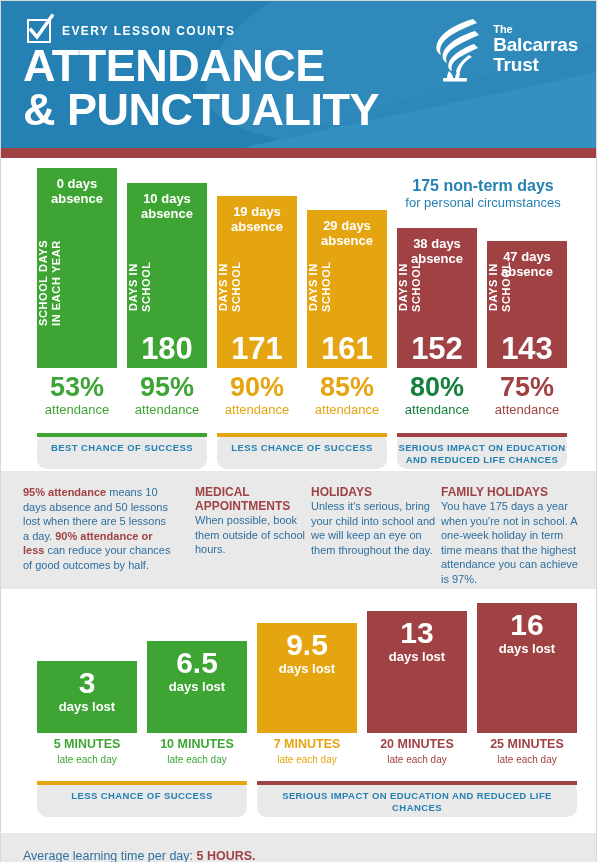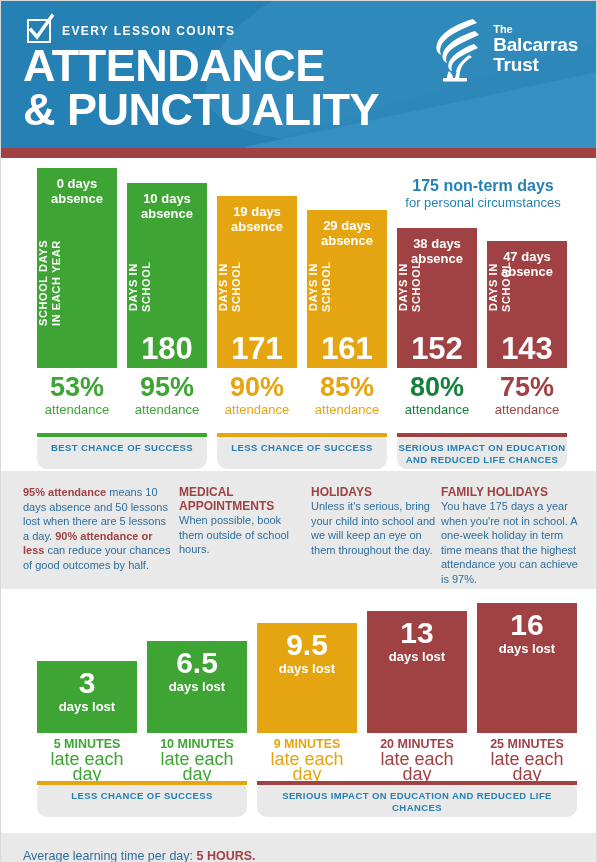--- a/index.html
+++ b/index.html
@@ -191,21 +191,21 @@
     font-size: 30px; font-weight: bold; line-height: 33px;
   }
   .lbar-sub {
     position: absolute; top: 38px; left: 0; right: 0; text-align: center;
     font-size: 13px; font-weight: bold; line-height: 15px;
   }
 
   .late-row { position: relative; height: 36px; margin: 4px 22px 0 22px; }
   .late-col { position: absolute; top: 0; width: 100px; text-align: center; }
   .late-a { font-size: 12.5px; font-weight: bold; line-height: 15px; }
-  .late-b { font-size: 18px; line-height: 15px; }
+  .late-b { font-size: 10px; line-height: 15px; }
 
   
   .footer {
     background: #e9e9e9;
     padding: 14px 22px 16px 22px;
     color: #2e6f9e;
     font-size: 12.5px; line-height: 18px;
   }
   .footer b { color: #a04244; }
 </style>
@@ -359,21 +359,21 @@
             <div class="banner-bar" style="background:#a04244"></div>
             <div class="banner-txt">SERIOUS IMPACT ON EDUCATION AND REDUCED LIFE CHANCES</div>
           </div>
         </div>
     </div>
   </div>
 
   <div class="notes" style="height:118px">
     <div id="notes-holder">
         <div class="note" style="left:22px;width:150px"><b>95% attendance</b><span> means 10 days absence and 50 lessons lost when there are 5 lessons a day. </span><b>90% attendance or less</b><span> can reduce your chances of good outcomes by half.</span></div>
-        <div class="note" style="left:178px;width:125px"><div class="note-head">MEDICAL APPOINTMENTS</div><span>When possible, book them outside of school hours.</span></div>
+        <div class="note" style="left:194px;width:125px"><div class="note-head">MEDICAL APPOINTMENTS</div><span>When possible, book them outside of school hours.</span></div>
         <div class="note" style="left:310px;width:125px"><div class="note-head">HOLIDAYS</div><span>Unless it's serious, bring your child into school and we will keep an eye on them throughout the day.</span></div>
         <div class="note" style="left:440px;width:140px"><div class="note-head">FAMILY HOLIDAYS</div><span>You have 175 days a year when you're not in school. A one-week holiday in term time means that the highest attendance you can achieve is 97%.</span></div>
       </div>
   </div>
 
   <div class="panel" style="padding-top:14px">
     <div class="chart2">
       <div id="c2bars">
           <div class="lbar-col" style="left:14px">
             <div class="lbar" style="height:72px;background:#3ea534">
@@ -411,21 +411,21 @@
       <div id="c2labels">
           <div class="late-col" style="left:14px;color:#3ea534">
             <div class="late-a">5 MINUTES</div>
             <div class="late-b">late each day</div>
           </div>
           <div class="late-col" style="left:124px;color:#3ea534">
             <div class="late-a">10 MINUTES</div>
             <div class="late-b">late each day</div>
           </div>
           <div class="late-col" style="left:234px;color:#e5a511">
-            <div class="late-a">9 MINUTES</div>
+            <div class="late-a">7 MINUTES</div>
             <div class="late-b">late each day</div>
           </div>
           <div class="late-col" style="left:344px;color:#a04244">
             <div class="late-a">20 MINUTES</div>
             <div class="late-b">late each day</div>
           </div>
           <div class="late-col" style="left:454px;color:#a04244">
             <div class="late-a">25 MINUTES</div>
             <div class="late-b">late each day</div>
           </div>

